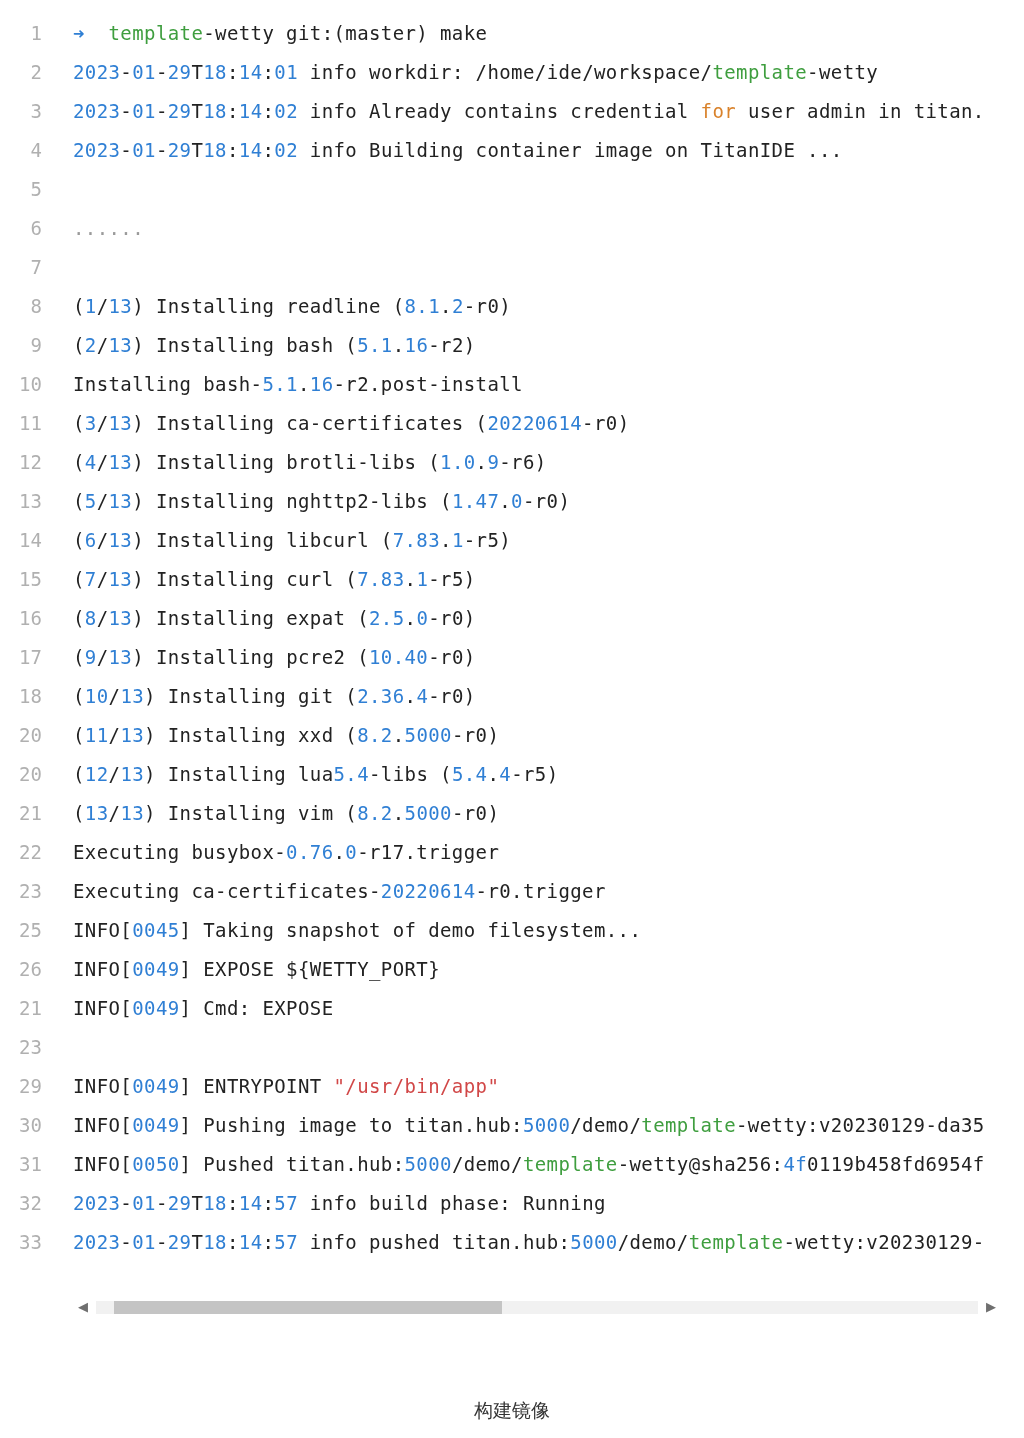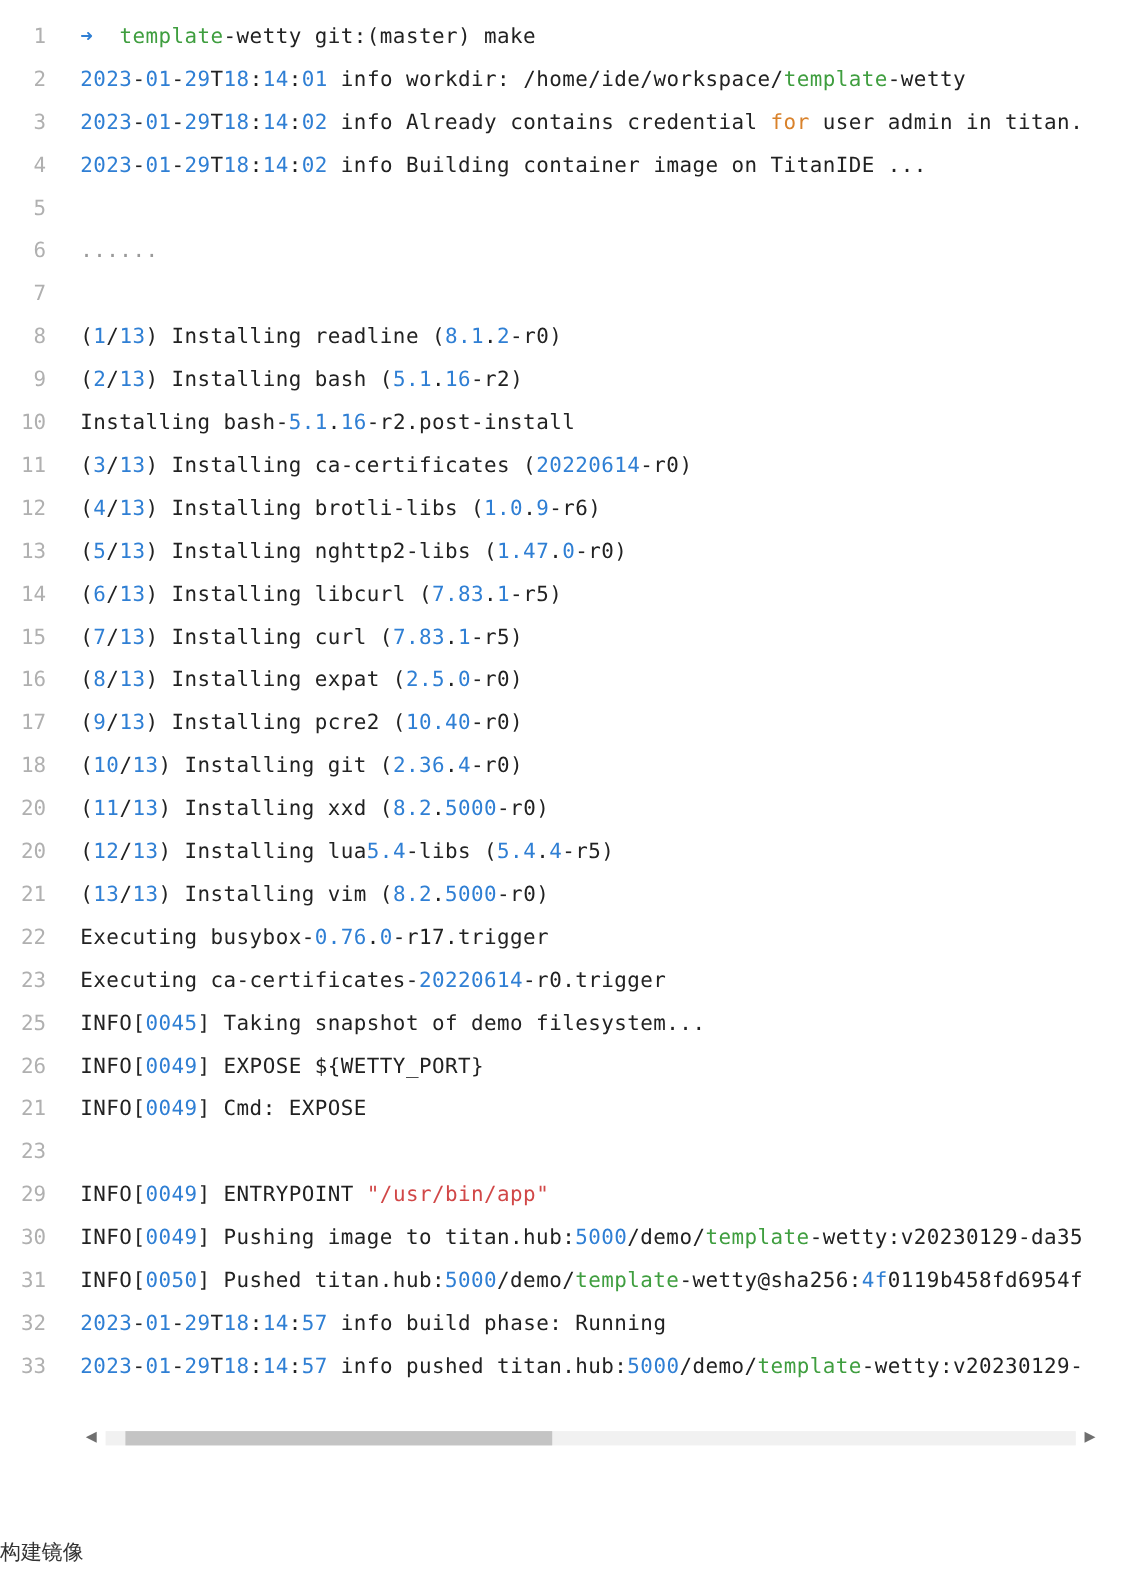--- a/index.html
+++ b/index.html
@@ -83,20 +83,21 @@
   }
   .scroll-thumb {
     position: absolute;
     top: 0;
     left: 0;
     height: 13px;
     width: 44%;
     background: #c4c4c4;
   }
   .caption {
+    text-align: center;
     font-family: "Liberation Sans", sans-serif;
     font-size: 19px;
     color: #333333;
     padding-top: 78px;
   }
 </style>
 </head>
 <body>
 
 <div class="terminal">

